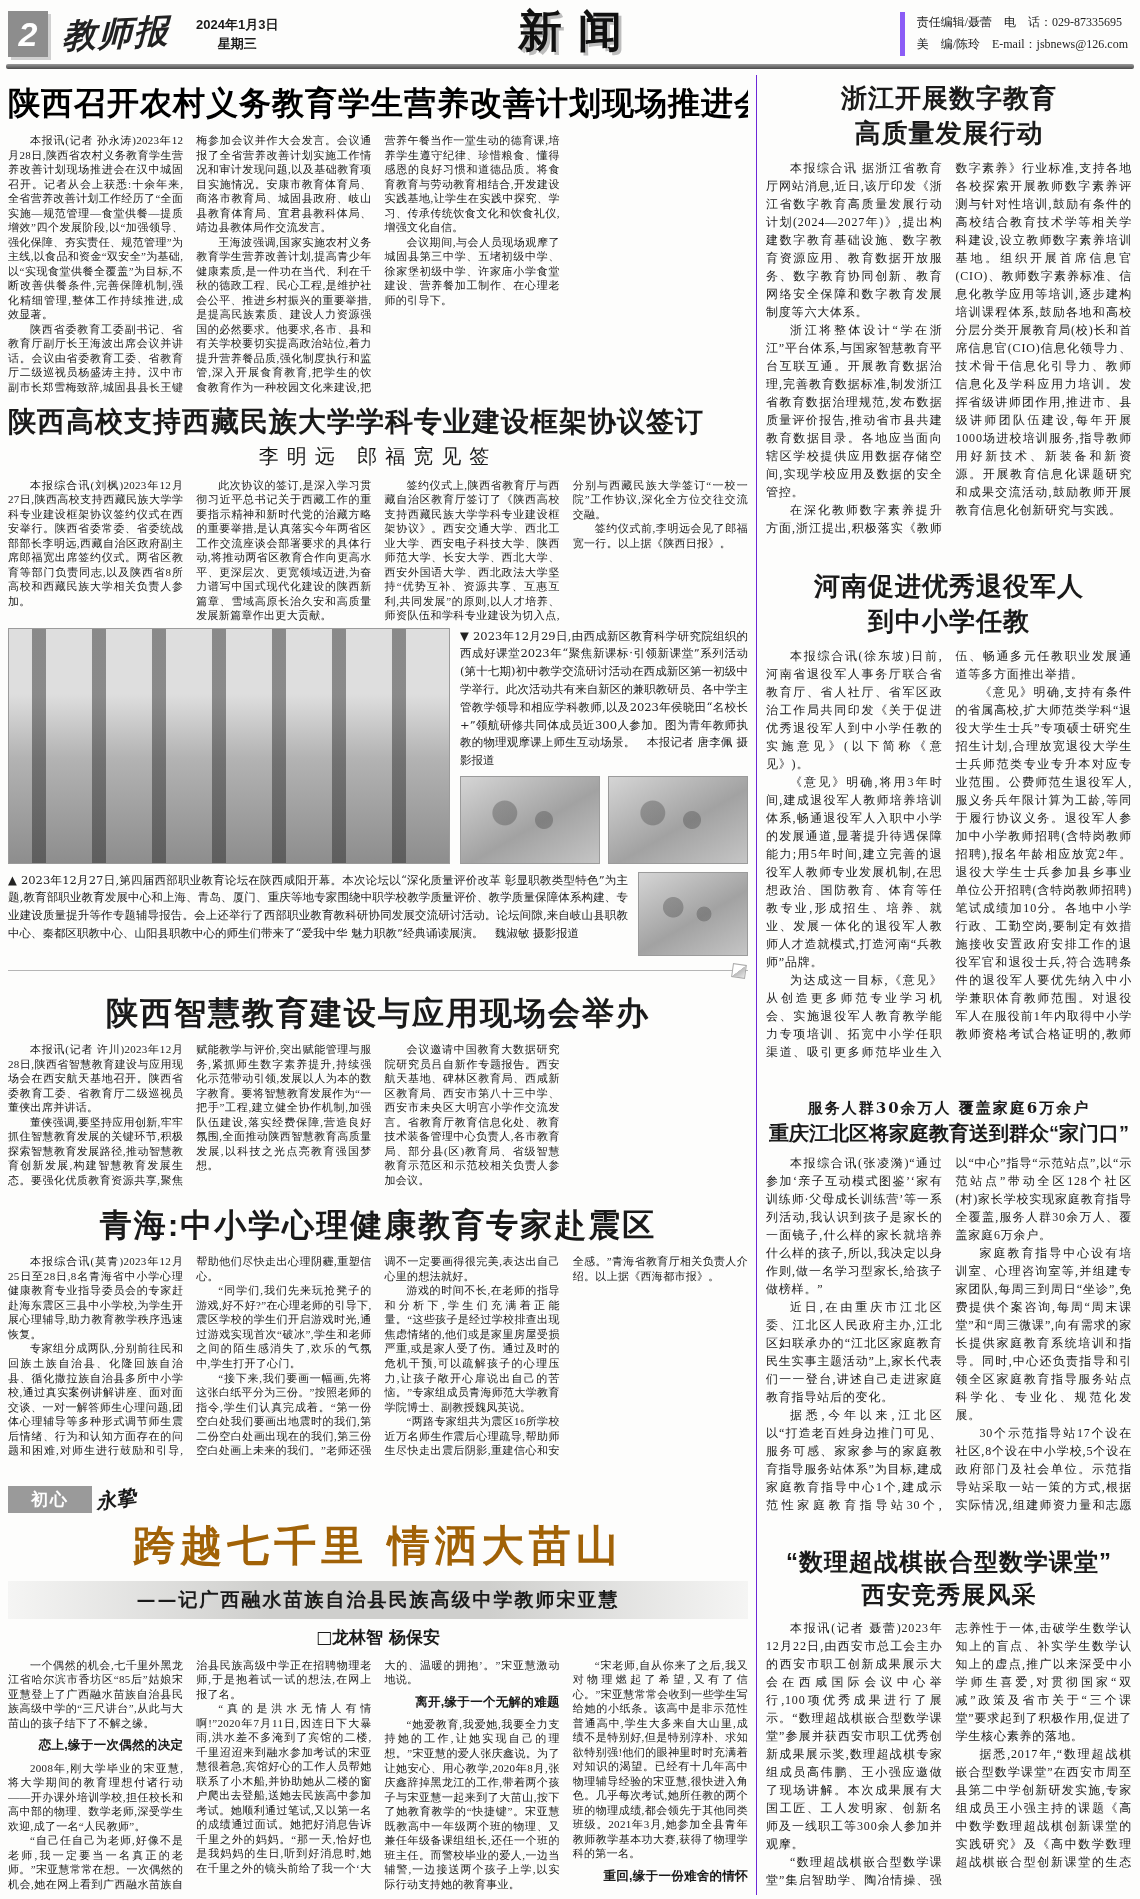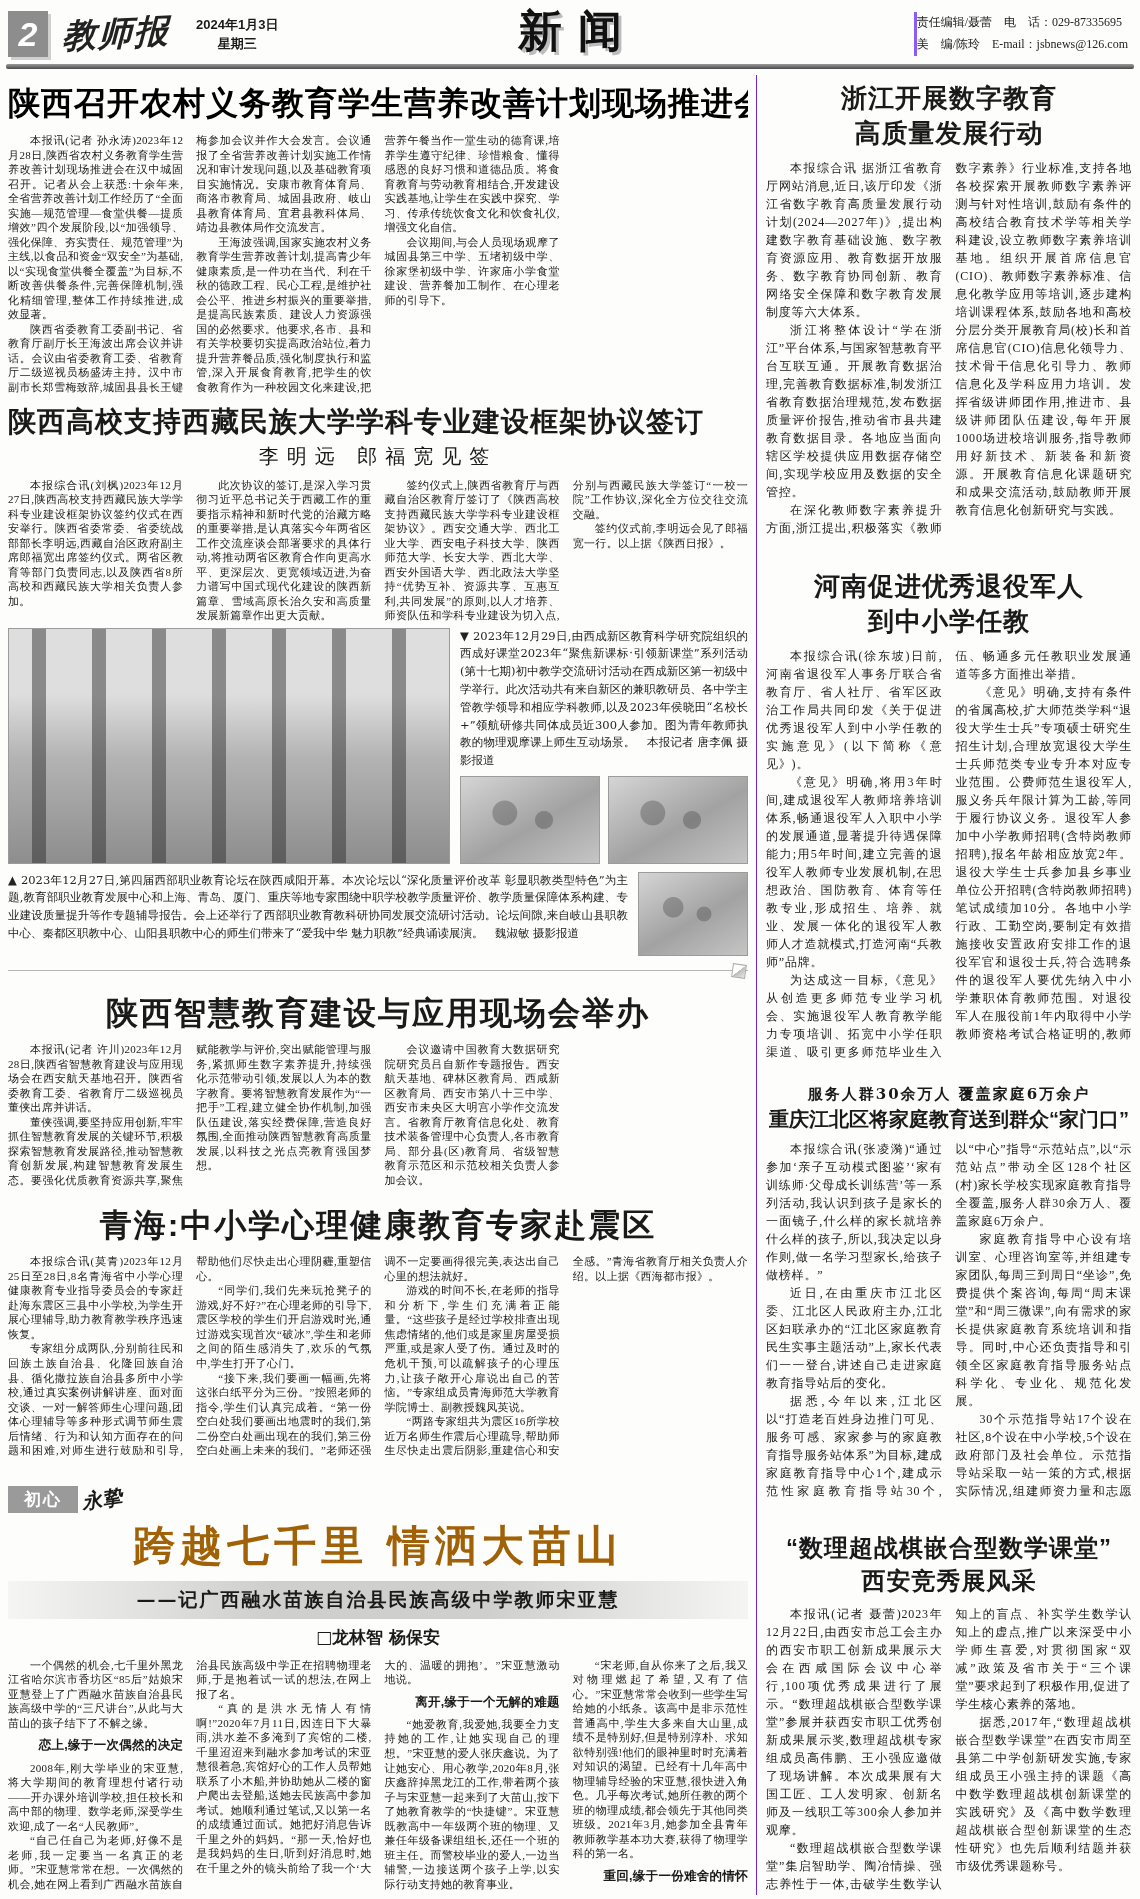--- a/index.html
+++ b/index.html
@@ -13,33 +13,33 @@
   .masthead{ height:62px; display:flex; align-items:center; padding:6px 12px 0 8px; position:relative; }
   .mast-rule{ height:5px; margin:2px 6px 0; background:linear-gradient(#9a9a9a,#4a4a4a); border-radius:2px;}
   .pagenum{ width:40px; height:46px; background:#8d8d8d; color:#fff; display:flex; align-items:center; justify-content:center;
     font:italic 900 34px "Liberation Sans", sans-serif; box-shadow:3px 3px 0 #d0d0d0; }
   .paper-logo{ font-family:"DejaVu Serif", serif; font-style:italic; font-weight:bold; font-size:34px; margin-left:14px;
     transform:rotate(-3deg) skewX(-4deg); letter-spacing:2px; color:#222; }
   .dateblock{ margin-left:26px; font:bold 13px/1.5 "Liberation Sans", sans-serif; text-align:center; }
   .section-title{ position:absolute; left:50%; transform:translateX(-50%); top:9px;
     font:900 44px/1 "Liberation Sans", sans-serif; letter-spacing:16px; padding-left:16px;
     text-shadow:3px 3px 0 #bdbdbd; color:#111; }
-  .editorbox{ margin-left:auto; border-left:3px solid #8b5cf6; font:12px/1.8 "Liberation Serif", serif; color:#222; }
+  .editorbox{ margin-left:auto; border-left:5px solid #8b5cf6; padding-left:12px; font:12px/1.8 "Liberation Serif", serif; color:#222; }
   
   .content{ display:grid; grid-template-columns:740px 1fr; column-gap:8px; padding:6px 8px 0; height:1826px; overflow:hidden; }
   .leftcol{ display:flex; flex-direction:column; overflow:hidden; }
   .rightcol{ border-left:1px solid #6d28d9; padding-left:9px; display:flex; flex-direction:column; overflow:hidden; }
   
   .h-main{ font:900 32px/1.25 "Liberation Sans", sans-serif; letter-spacing:1px; white-space:nowrap; margin:8px 0 10px; color:#000;}
   .h-a2{ font:900 28px/1.2 "Liberation Sans", sans-serif; letter-spacing:1px; white-space:nowrap; margin:10px 0 2px; }
   .deck{ text-align:center; font-family:"DejaVu Serif", serif; font-size:20px; letter-spacing:8px; margin:4px 0 8px; }
   .h-center{ font:900 32px/1.2 "Liberation Sans", sans-serif; text-align:center; letter-spacing:2px; margin:12px 0 10px; }
   .h-right{ font:900 26px/1.35 "Liberation Sans", sans-serif; text-align:center; letter-spacing:1px; margin:6px 0 8px; }
   .h-right-sm{ font:900 20px/1.3 "Liberation Sans", sans-serif; text-align:center; white-space:nowrap; margin:2px 0 8px; }
-  .kicker{ text-align:center; font-family:"DejaVu Serif", serif; font-weight:bold; font-size:15px; letter-spacing:2px; margin-top:14px; }
+  .kicker{ text-align:center; font-family:"DejaVu Serif", serif; font-weight:bold; font-size:15px; letter-spacing:2px; margin-top:28px; }
   
   .cols{ column-gap:13px; column-fill:auto; overflow:hidden; text-align:justify; }
   .cols-l{ font-size:11px; line-height:1.32; letter-spacing:.3px; }
   .cols-r{ font-size:12px; line-height:1.5; letter-spacing:.8px; }
   .c4{ column-count:4; }
   .c2{ column-count:2; }
   .bp{ text-indent:2em; margin:0; }
   .sub{ text-align:right; font:bold 12.5px/1.3 "Liberation Sans", sans-serif; margin:7px 0; break-inside:avoid; }
   .a1-body{ height:262px; }
   .a2-body{ height:148px; }
@@ -65,21 +65,21 @@
   .caption{ font-family:"DejaVu Serif", serif; font-size:11.5px; line-height:1.55; text-align:justify; color:#222; }
   .pb-thumbs{ display:grid; grid-template-columns:1fr 1fr; gap:8px; flex:1; margin-top:6px; }
   .pb-row2{ display:grid; grid-template-columns:1fr 110px; column-gap:10px; margin-top:8px; height:84px; }
   
   .rule{ border-top:1px solid #b5b5b5; margin:10px 0 0; position:relative; height:12px; }
   .curl{ position:absolute; right:2px; top:-7px; width:14px; height:14px; background:linear-gradient(135deg,#fff 48%,#bbb 50%,#e8e8e8); border:1px solid #aaa; transform:rotate(8deg); }
   
   .feature{ flex:1; display:flex; flex-direction:column; overflow:hidden; margin-top:4px; }
   .feat-head{ position:relative; text-align:center; padding-top:6px; }
   .badge{ position:absolute; left:0; top:10px; display:flex; align-items:center; }
-  .badge-box{ background:#9a9a9a; color:#fff; font:bold 17px/1 "Liberation Sans", sans-serif; padding:5px 16px; letter-spacing:2px;}
+  .badge-box{ background:#9a9a9a; color:#fff; font:bold 17px/1 "Liberation Sans", sans-serif; padding:5px 23px; letter-spacing:2px;}
   .badge-script{ font-family:"DejaVu Serif", serif; font-style:italic; font-weight:bold; font-size:20px; margin-left:4px; transform:rotate(-8deg); }
   .feat-title{ font:900 42px/1.15 "DejaVu Serif", serif; letter-spacing:5px; color:#a16207;margin-top:40px; }
   .feat-sub{ margin-top:10px; background:linear-gradient(to right,#f5f5f4,#cfcfcd 35%,#cfcfcd 65%,#f5f5f4);
     font-family:"DejaVu Serif", serif; font-weight:bold; font-size:19px; letter-spacing:2px; padding:6px 0; text-align:center; }
   .feat-by{ text-align:center; font-size:17px; font-weight:bold; margin:7px 0 9px; font-family:"DejaVu Serif", serif; }
 </style>
 </head>
 <body>
 
 <header class="masthead">

